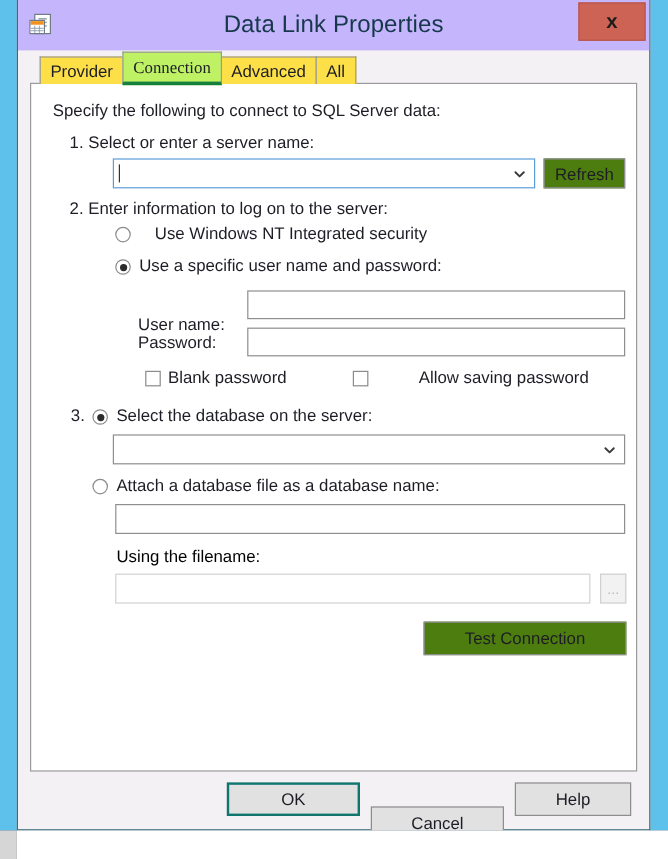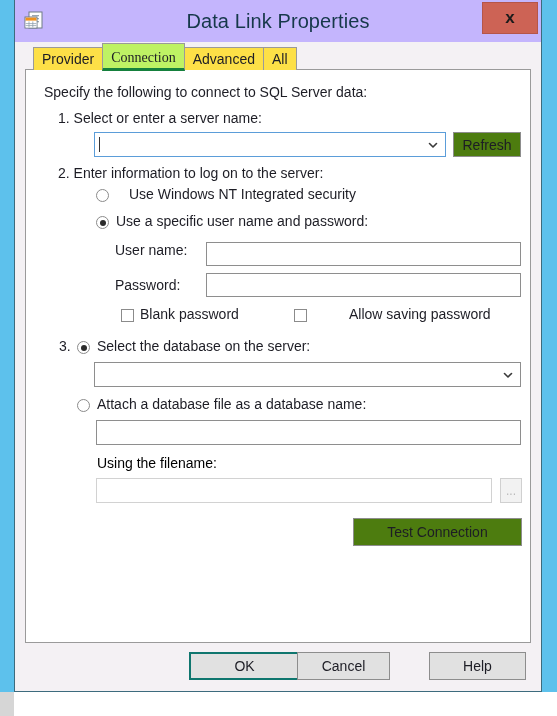--- a/index.html
+++ b/index.html
@@ -312,21 +312,21 @@
         <div class="btn" style="left:427px; top:62px; width:68px; height:25px;">Refresh</div>
 
         <div class="lbl" style="left:32px; top:95px;">2. Enter information to log on to the server:</div>
 
         <div class="radio" style="left:70px; top:119px;"></div>
         <div class="lbl" style="left:90px; top:116px;margin-left:13px;">Use Windows NT Integrated security</div>
 
         <div class="radio checked" style="left:70px; top:146px;"></div>
         <div class="lbl" style="left:90px; top:143px;">Use a specific user name and password:</div>
 
-        <div class="lbl" style="left:89px; top:172px;">User name:</div>
+        <div class="lbl" style="left:89px; top:192px;">User name:</div>
         <div class="textbox" style="left:180px; top:172px; width:315px;"></div>
 
         <div class="lbl" style="left:89px; top:207px;">Password:</div>
         <div class="textbox" style="left:180px; top:203px; width:315px;"></div>
 
         <div class="checkbox" style="left:95px; top:239px;"></div>
         <div class="lbl" style="left:114px; top:236px;">Blank password</div>
 
         <div class="checkbox" style="left:268px; top:239px;"></div>
         <div class="lbl" style="left:287px; top:236px;margin-left:36px;">Allow saving password</div>
@@ -352,21 +352,21 @@
         <div class="btn dim" style="left:474px; top:408px; width:22px; height:25px; font-size:12px;">...</div>
 
         <div class="btn" style="left:327px; top:448px; width:169px; height:28px;">Test Connection</div>
 
       </div>
     </div>
   </div>
 
   <div id="buttonbar">
     <div class="dlgbtn default" style="left:174px; width:111px;">OK</div>
-    <div class="dlgbtn" style="left:282px; width:93px;">Cancel</div>
+    <div class="dlgbtn" style="left:294px; width:111px;margin-top:20px;">Cancel</div>
     <div class="dlgbtn" style="left:414px; width:97px;">Help</div>
   </div>
 
 </div>
 
 <div id="taskbar">
   <div id="taskbar-left"></div>
   <div id="taskbar-right"></div>
 </div>
 

